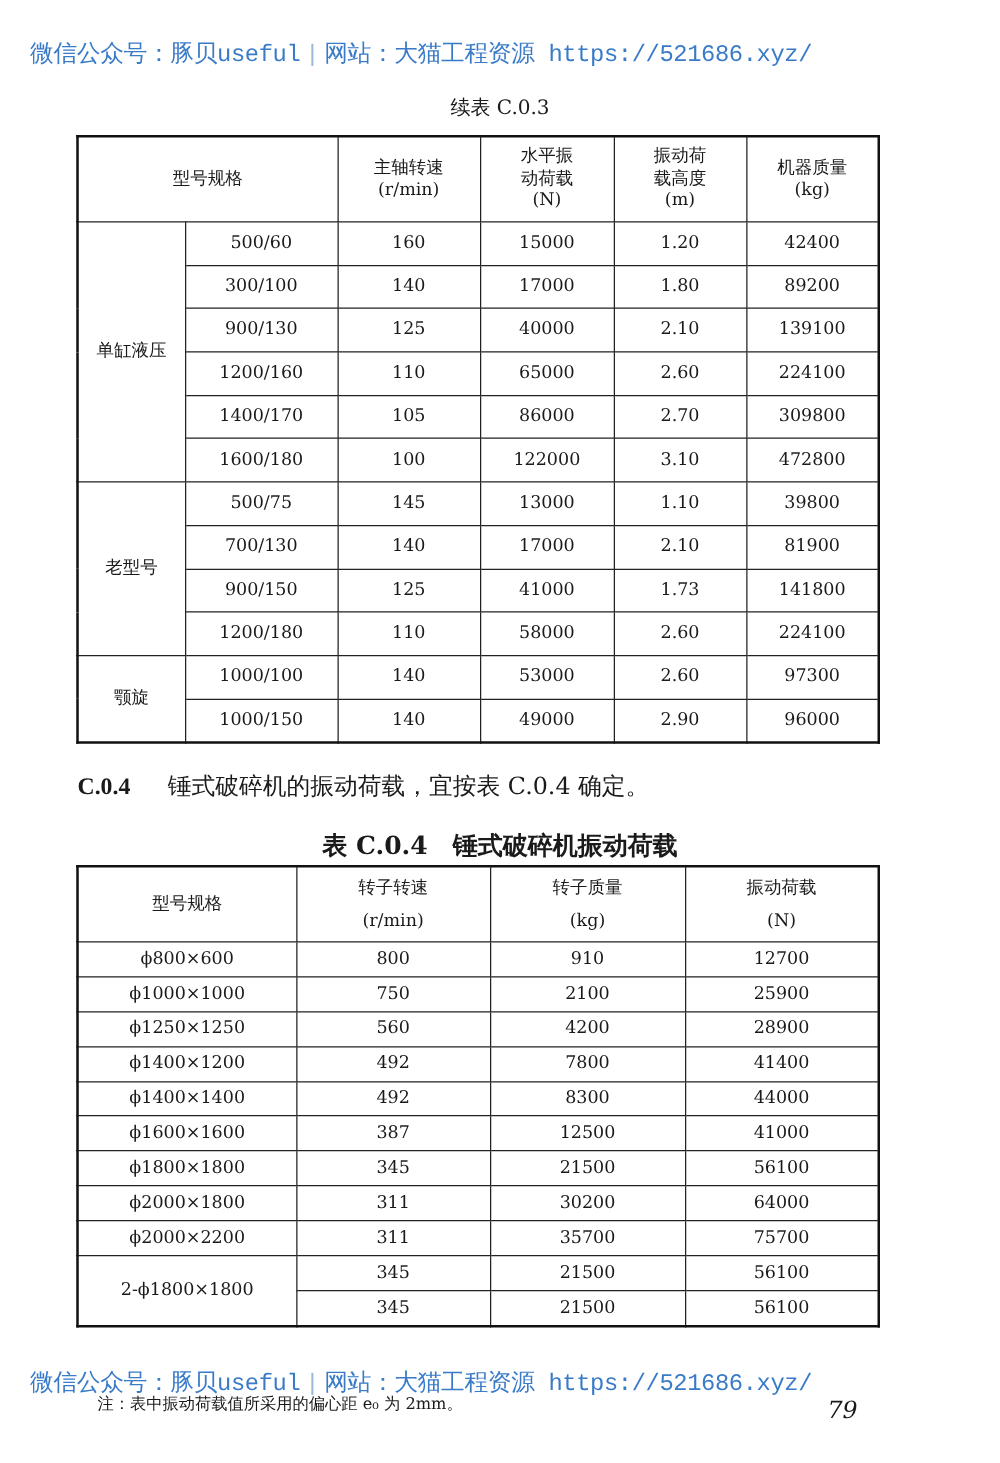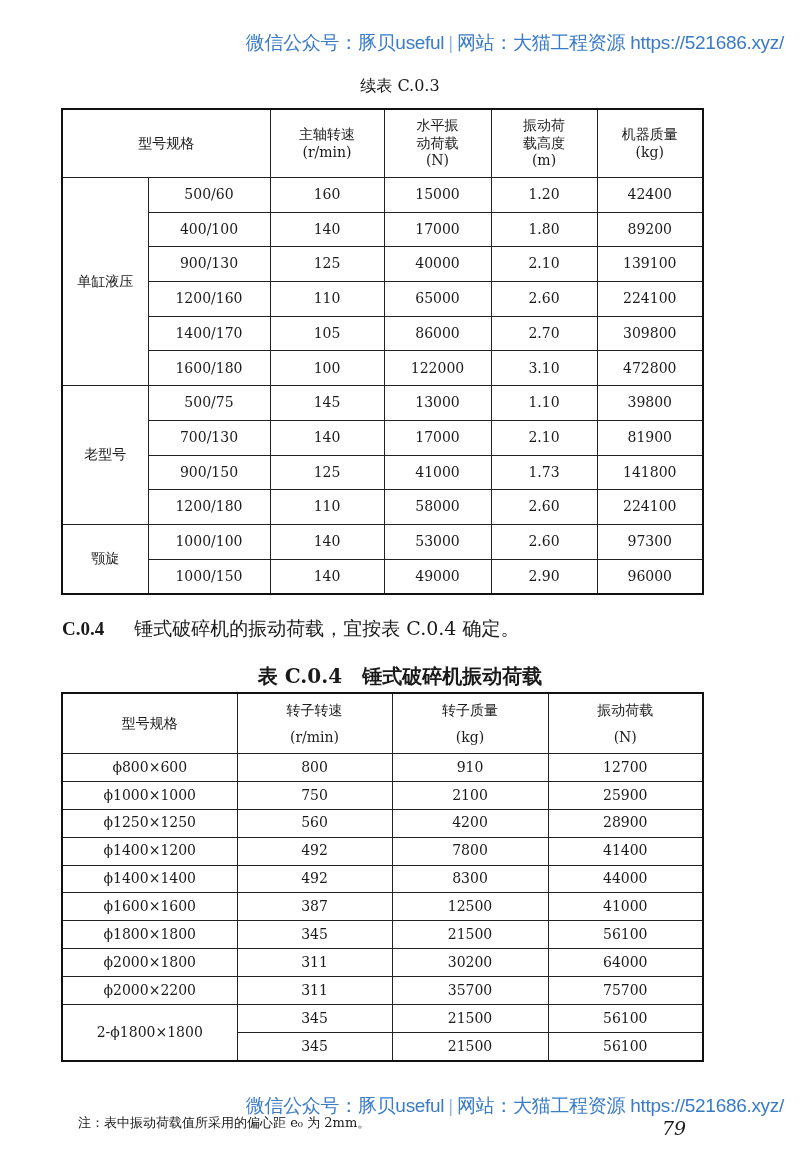--- a/index.html
+++ b/index.html
@@ -1,19 +1,19 @@
 <!DOCTYPE html>
 <html><head>
 <meta charset="utf-8">
 <style>
   html, body { margin: 0; padding: 0; background: #ffffff; }
   body { width: 800px; height: 1170px; position: relative; overflow: hidden;
          font-family: "DejaVu Serif", "Liberation Serif", serif; color: #1a1a1a; }
   .watermark { position: absolute; left: 24px; width: 760px; font-size: 19px; color: #3a7bc8;
-               font-family: Liberation Sans, sans-serif; white-space: nowrap; letter-spacing: -0.3px; text-align: right; }
+               font-family: Liberation Mono, monospace; white-space: nowrap; letter-spacing: -0.3px; }
   .watermark .sep { color: #9ab6d8; margin: 0 4px; }
   .caption { position: absolute; left: 0; width: 800px; text-align: center; font-size: 16px; }
   .caption.bold { font-weight: bold; font-size: 20px; }
   table { position: absolute; border-collapse: collapse; table-layout: fixed; }
   td, th { border: 1px solid #222; text-align: center; vertical-align: middle; font-weight: normal;
            font-size: 14px; padding: 0; line-height: 1.25; }
   #t1 { left: 61px; top: 108px; width: 641px; border: 2px solid #111; }
   #t1 thead th { height: 67px; font-size: 14px; }
   #t1 tbody td { height: 33.7px; }
   #t2 { left: 61px; top: 692px; width: 641px; border: 2px solid #111; }
@@ -60,21 +60,21 @@
   <tbody id="t1body">
       <tr>
         <td rowspan="6">单缸液压</td>
         <td>500/60</td>
         <td>160</td>
         <td>15000</td>
         <td>1.20</td>
         <td>42400</td>
       </tr>
       <tr>
-        <td>400/100</td>
+        <td>300/100</td>
         <td>140</td>
         <td>17000</td>
         <td>1.80</td>
         <td>89200</td>
       </tr>
       <tr>
         <td>900/130</td>
         <td>125</td>
         <td>40000</td>
         <td>2.10</td>

